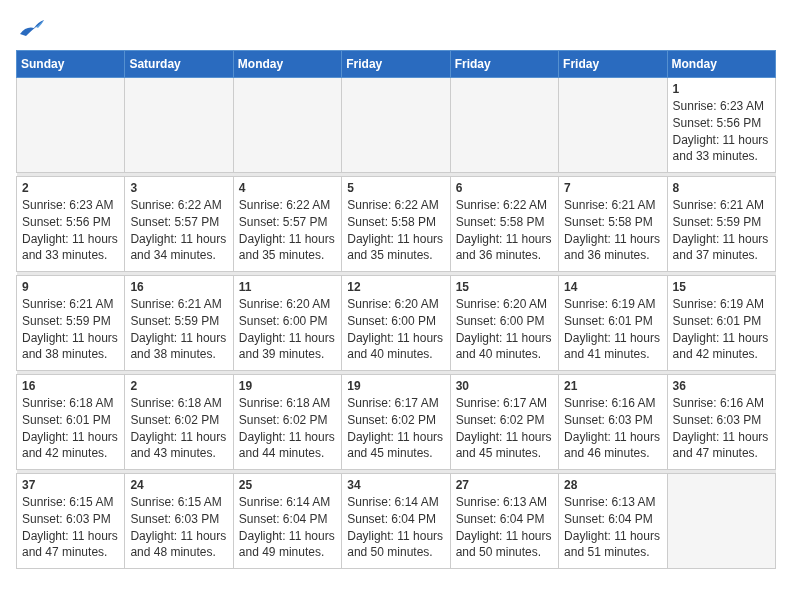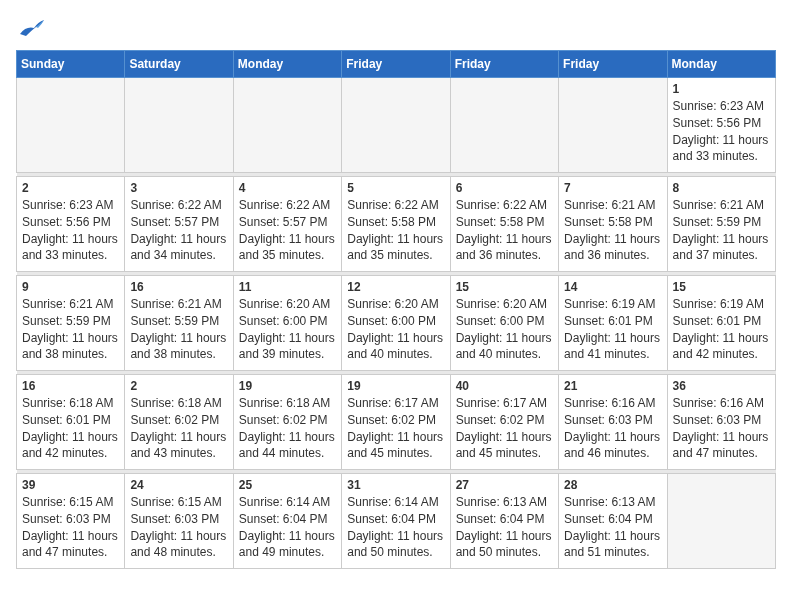--- a/index.html
+++ b/index.html
@@ -234,21 +234,21 @@
         </td>
         <td>
           <span class="day-num">19</span>
           <div class="day-info">Sunrise: 6:18 AM<br>Sunset: 6:02 PM<br>Daylight: 11 hours<br>and 44 minutes.</div>
         </td>
         <td>
           <span class="day-num">19</span>
           <div class="day-info">Sunrise: 6:17 AM<br>Sunset: 6:02 PM<br>Daylight: 11 hours<br>and 45 minutes.</div>
         </td>
         <td>
-          <span class="day-num">40</span>
+          <span class="day-num">30</span>
           <div class="day-info">Sunrise: 6:17 AM<br>Sunset: 6:02 PM<br>Daylight: 11 hours<br>and 45 minutes.</div>
         </td>
         <td>
           <span class="day-num">21</span>
           <div class="day-info">Sunrise: 6:16 AM<br>Sunset: 6:03 PM<br>Daylight: 11 hours<br>and 46 minutes.</div>
         </td>
         <td>
           <span class="day-num">36</span>
           <div class="day-info">Sunrise: 6:16 AM<br>Sunset: 6:03 PM<br>Daylight: 11 hours<br>and 47 minutes.</div>
         </td>
@@ -257,33 +257,33 @@
         <td></td>
         <td></td>
         <td></td>
         <td></td>
         <td></td>
         <td></td>
         <td></td>
       </tr>
       <tr>
         <td>
-          <span class="day-num">39</span>
+          <span class="day-num">37</span>
           <div class="day-info">Sunrise: 6:15 AM<br>Sunset: 6:03 PM<br>Daylight: 11 hours<br>and 47 minutes.</div>
         </td>
         <td>
           <span class="day-num">24</span>
           <div class="day-info">Sunrise: 6:15 AM<br>Sunset: 6:03 PM<br>Daylight: 11 hours<br>and 48 minutes.</div>
         </td>
         <td>
           <span class="day-num">25</span>
           <div class="day-info">Sunrise: 6:14 AM<br>Sunset: 6:04 PM<br>Daylight: 11 hours<br>and 49 minutes.</div>
         </td>
         <td>
-          <span class="day-num">31</span>
+          <span class="day-num">34</span>
           <div class="day-info">Sunrise: 6:14 AM<br>Sunset: 6:04 PM<br>Daylight: 11 hours<br>and 50 minutes.</div>
         </td>
         <td>
           <span class="day-num">27</span>
           <div class="day-info">Sunrise: 6:13 AM<br>Sunset: 6:04 PM<br>Daylight: 11 hours<br>and 50 minutes.</div>
         </td>
         <td>
           <span class="day-num">28</span>
           <div class="day-info">Sunrise: 6:13 AM<br>Sunset: 6:04 PM<br>Daylight: 11 hours<br>and 51 minutes.</div>
         </td>

